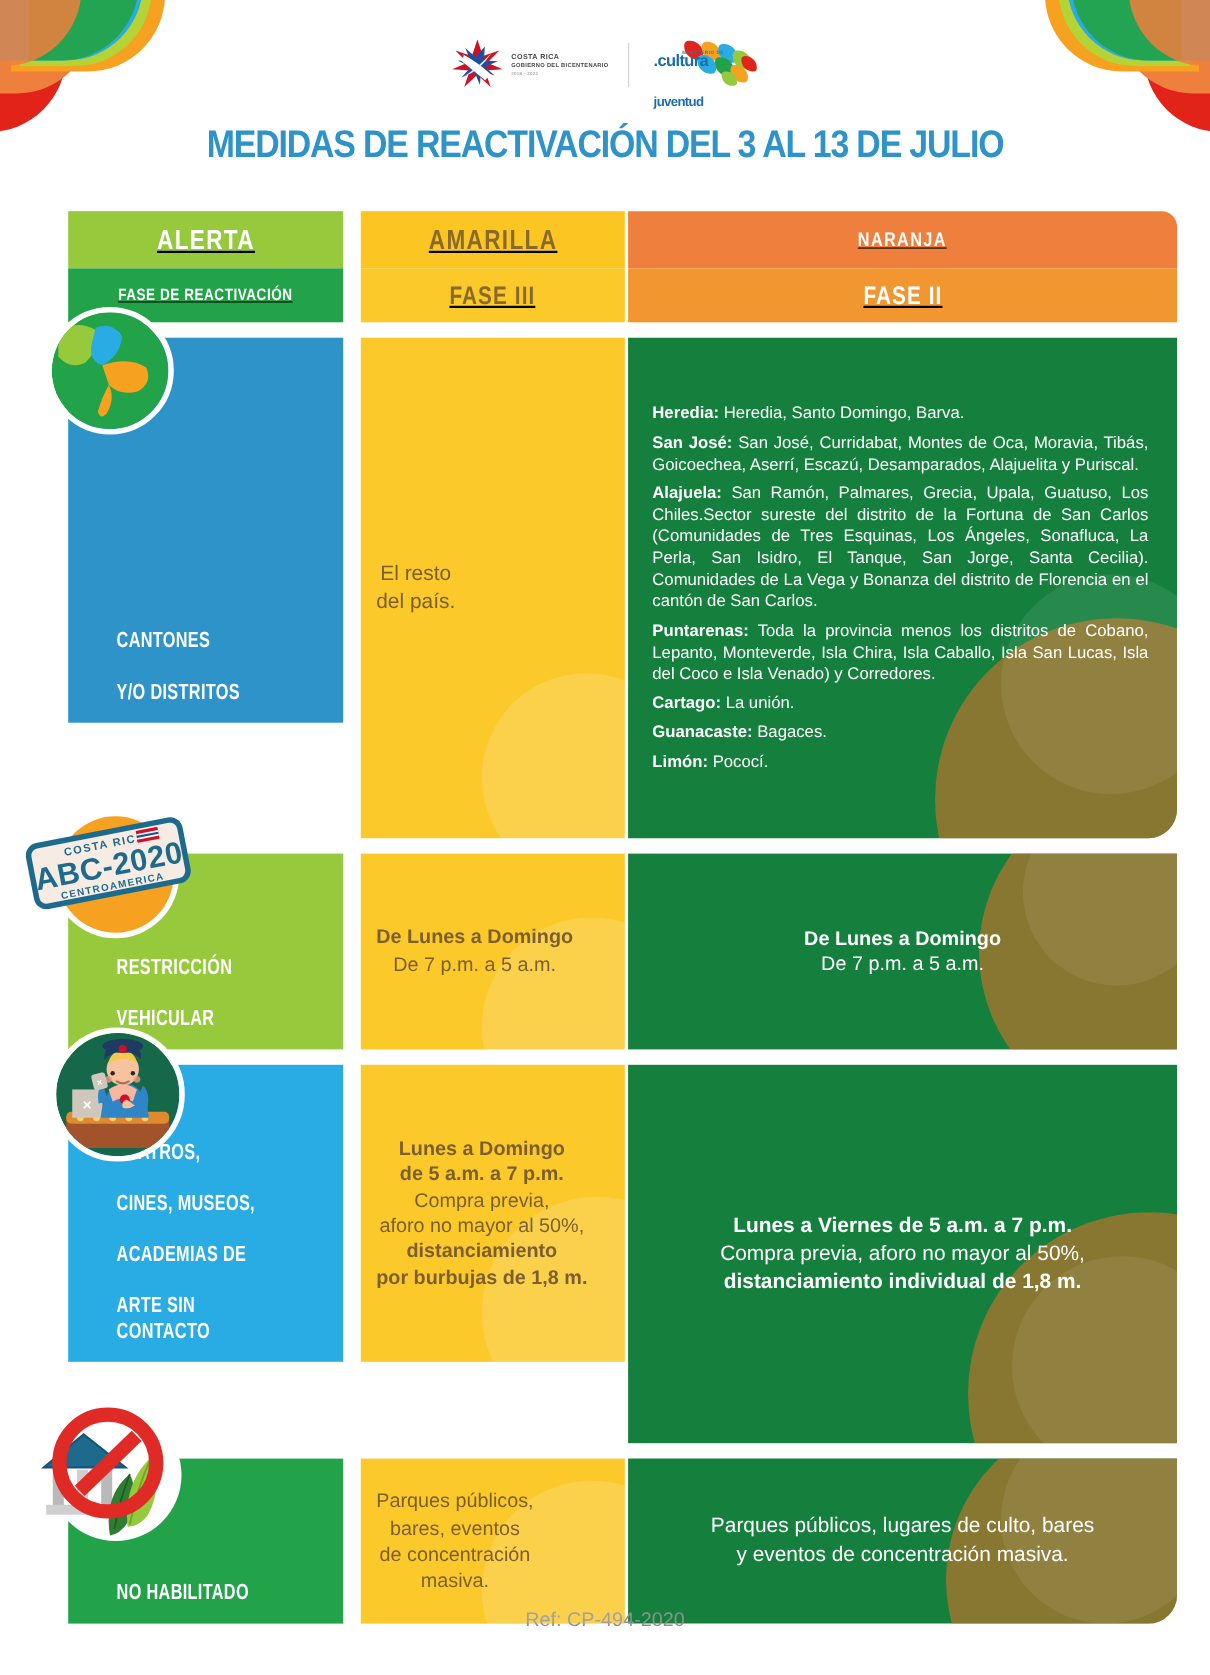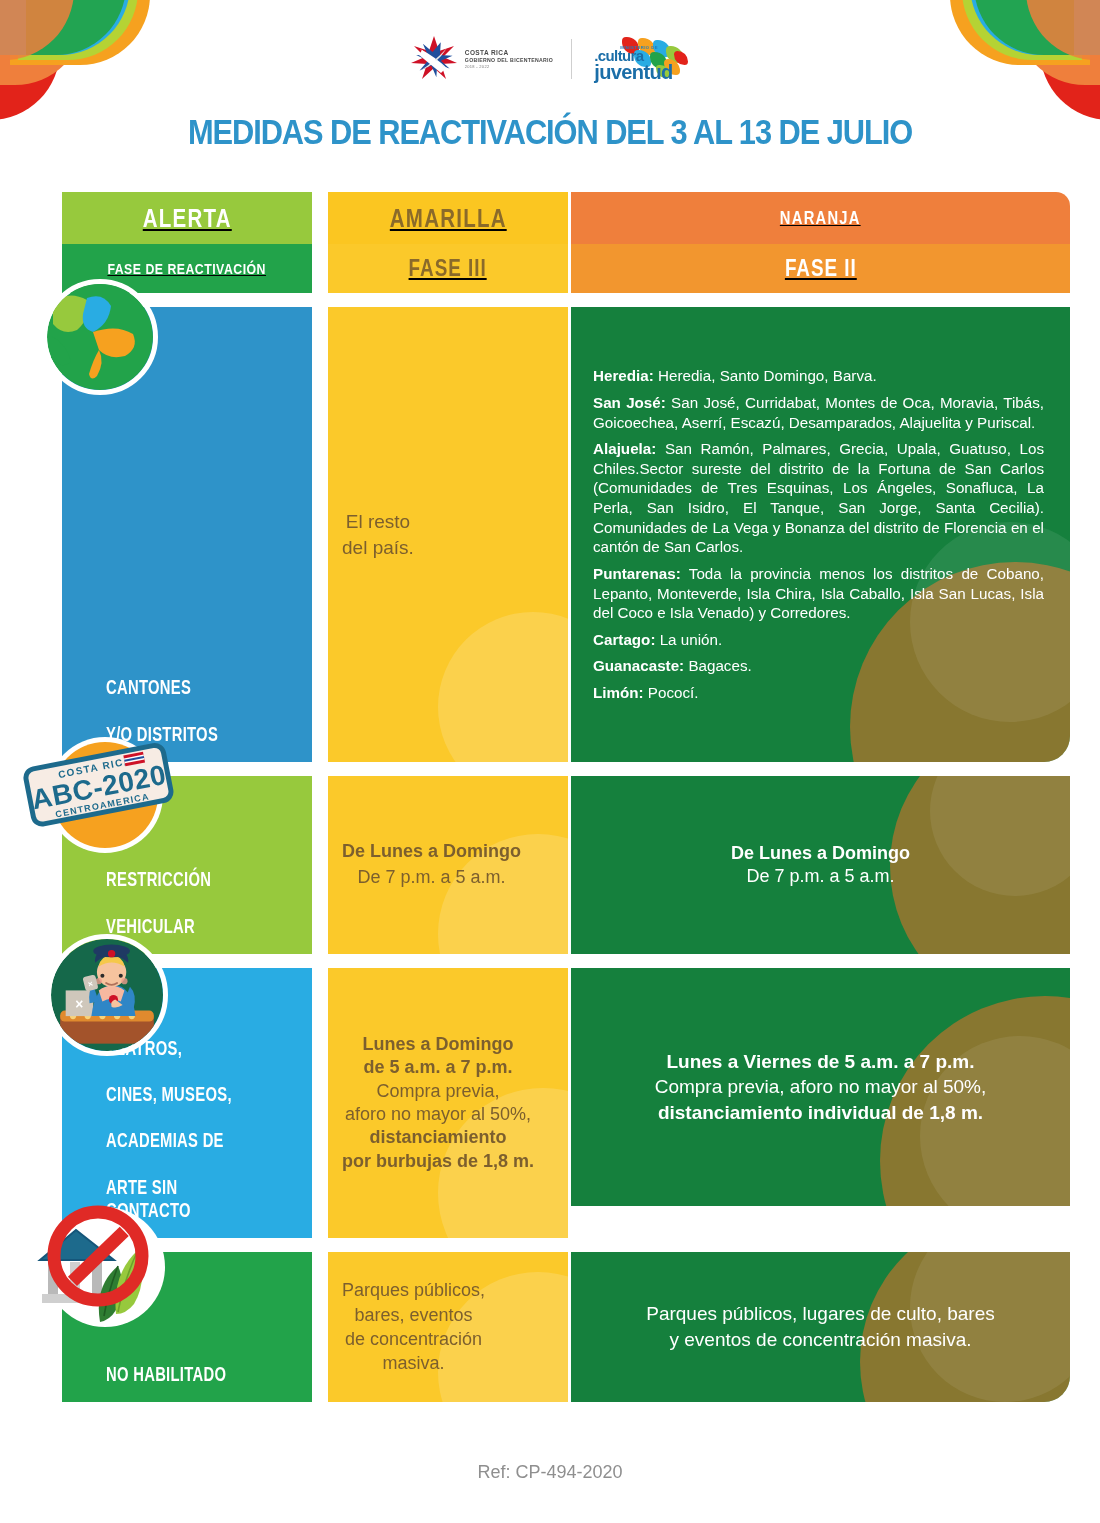--- a/index.html
+++ b/index.html
@@ -25,21 +25,21 @@
   .cr-txt { line-height:1.25; }
   .cr-txt .l1 { font-size:6.5px; font-weight:bold; color:#4a4a4a; letter-spacing:.4px; }
   .cr-txt .l2 { font-size:5.2px; font-weight:bold; color:#4a4a4a; letter-spacing:.3px; }
   .cr-txt .l3 { font-size:4px; color:#7a7a7a; letter-spacing:.3px; }
   .divider-v { width:1px; height:40px; background:#cfcfcf; }
   .logo-mcj { position:relative; width:100px; height:44px; }
   .mcj-words { position:absolute; left:4px; top:8px; z-index:3; }
   .mcj-mini { font-size:4.2px; color:#1b7fc4; font-weight:bold; letter-spacing:.5px;
               margin-left:26px; margin-bottom:-1px; }
   .mcj-l1 { font-size:15px; font-weight:bold; color:#1b6ea8; letter-spacing:-.6px; line-height:.92; }
-  .mcj-l2 { font-size:20px; font-weight:bold; color:#1b6ea8; letter-spacing:-.6px; line-height:.92; }
+  .mcj-l2 { font-size:12px; font-weight:bold; color:#1b6ea8; letter-spacing:-.6px; line-height:.92;margin-top:24px; }
   .mcj-blob { position:absolute; border-radius:4px 12px 4px 12px; }
 
   
   .title { position:absolute; top:112px; left:0; width:1100px; text-align:center;
            font-size:35px; font-weight:bold; color:#2e93c9;
            letter-spacing:-1.2px; font-stretch:condensed;
            transform: scaleX(0.88); transform-origin: center; white-space:nowrap; }
 
   
   .table { position:absolute; left:62px; top:192px; width:1008px; }
@@ -81,39 +81,39 @@
   
   .wm { position:absolute; background:rgba(255,255,255,0.08); border-radius:50%; z-index:1; }
   .wm2 { position:absolute; background:rgba(232,112,39,0.55); border-radius:50%; z-index:1; }
   .ywm { position:absolute; background:rgba(255,255,255,0.16); border-radius:50%; z-index:1; }
 
   
   .medal { position:absolute; left:-20px; top:-28px; width:116px; height:116px;
            border-radius:50%; border:5px solid #fff; overflow:hidden; z-index:6; }
 
   
-  .r1-label { background:#2e93c9; height:455px; }
+  .r1-label { background:#2e93c9; height:350px; }
   .r1-yellow { height:455px; font-size:19px; }
   .r1-orange { height:455px; border-radius:0 0 26px 0; }
   .prov { text-align:justify; font-size:15.2px; line-height:1.29; margin-bottom:7px; color:#fff; }
   .prov:last-child { margin-bottom:0; }
   .prov b { font-weight:bold; }
   .r1-orange .inner { padding:12px 26px 12px 22px; text-align:left; }
 
   
   .r2-label { background:#97c93d; height:178px; }
   .r2-yellow { height:178px; }
   .r2-orange { height:178px; }
   .two-line b { display:block; font-weight:bold; font-size:18px; margin-bottom:2px; }
   .two-line i { display:block; font-style:normal; font-size:18px; }
 
   
   .r3-label { background:#29ace3; height:270px; }
   .r3-yellow { height:270px; font-weight:bold; font-size:18px; line-height:1.3; }
-  .r3-orange { height:238px; }
+  .r3-orange { height:344px; }
   .r3-yellow .ylines { position:relative; z-index:2; }
   .r3-yellow .ln { display:block; }
   .r3-yellow .ln.thin { font-weight:normal; }
   .r3-orange .ln { display:block; font-size:19px; line-height:1.35; }
   .r3-orange .ln.b { font-weight:bold; }
 
   
   .r4-label { background:#22a34a; height:150px; }
   .r4-yellow { height:150px; font-size:18px; line-height:1.35; }
   .r4-orange { height:150px; border-radius:0 0 26px 0; }

